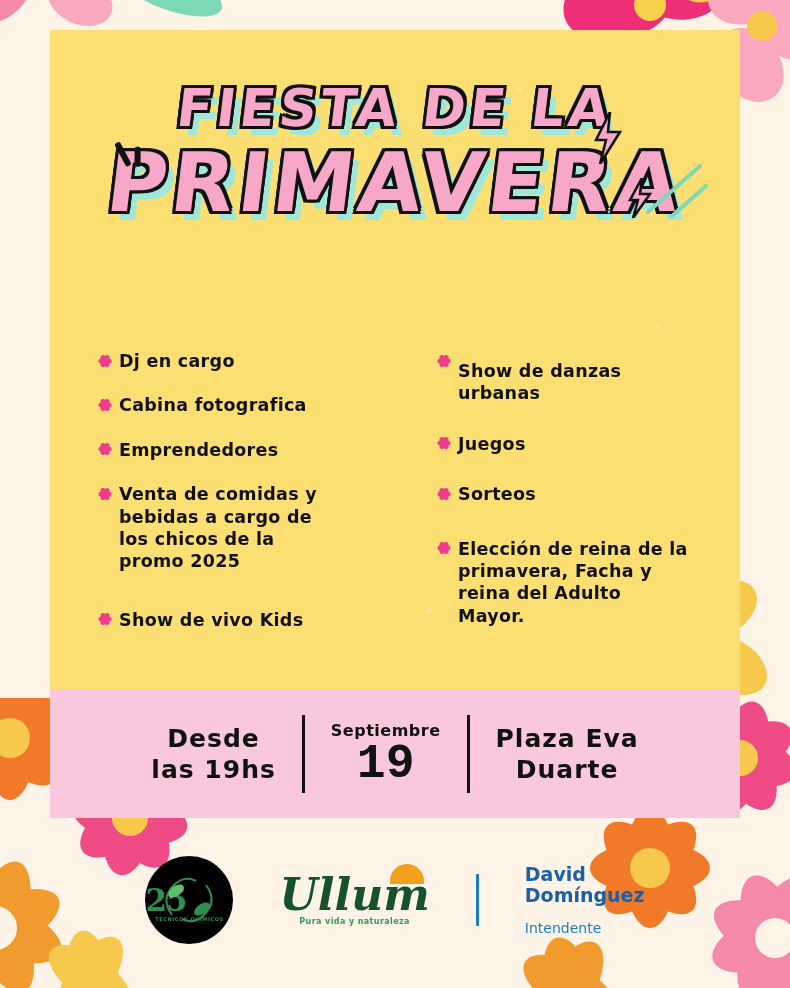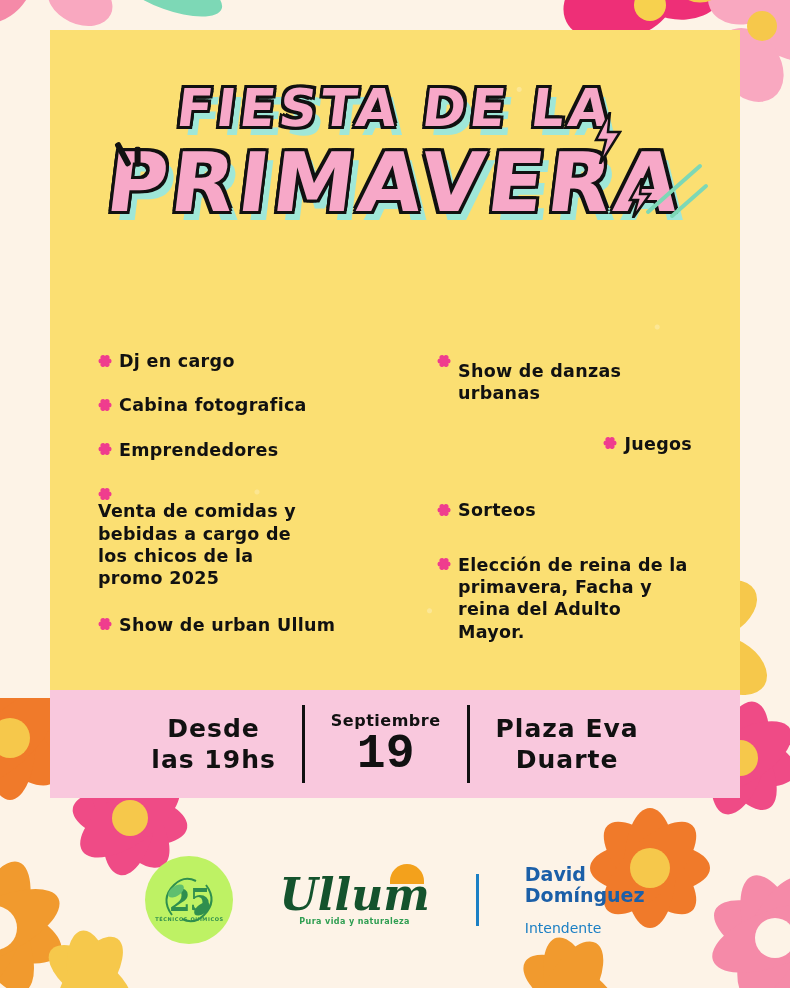--- a/index.html
+++ b/index.html
@@ -110,21 +110,21 @@
     font-size: 17.5px;
     line-height: 1.28;
     color: #111;
     letter-spacing: .3px;
   }
 
   
   .band {
     position: absolute;
     left: 50px; top: 690px;
-    width: 690px; height: 108px;
+    width: 690px; height: 128px;
     background: #f9c8dd;
     z-index: 5;
     display: flex;
     align-items: center;
     justify-content: center;
   }
   .band-cell {
     text-align: center;
     color: #111;
     font-family: "DejaVu Sans", sans-serif;
@@ -140,22 +140,22 @@
   
   .footer {
     position: absolute;
     left: 50px; top: 840px; width: 690px; height: 120px;
     display: flex; align-items: center; justify-content: center;
     gap: 46px;
     z-index: 6;
   }
   .logo-circle {
     width: 88px; height: 88px; border-radius: 50%;
-    background: #bef264;
-    display:flex; align-items:center; justify-content:center;
+    background: #000000;
+    display:flex; align-items:center; justify-content:flex-start;
     position: relative;
   }
   .logo-25 {
     font-family: "DejaVu Serif", serif;
     font-size: 31px; font-weight: bold; color: #2f8f4e;
     letter-spacing: -1px;
   }
   .logo-25-sub {
     position:absolute; bottom: 22px; left:0; right:0;
     text-align:center;
@@ -354,42 +354,42 @@
             <i></i>
           </span>
         <span class="item-text">Cabina fotografica</span>
       </div>
       <div class="item">
         <span class="bullet">
             <i></i>
           </span>
         <span class="item-text">Emprendedores</span>
       </div>
-      <div class="item" style="margin-bottom:24px;flex-direction:column;">
+      <div class="item" style="margin-bottom:36px;">
         <span class="bullet">
             <i></i>
           </span>
         <span class="item-text" style="max-width:215px;">Venta de comidas y bebidas a cargo de los chicos de la promo 2025</span>
       </div>
       <div class="item">
         <span class="bullet">
             <i></i>
           </span>
-        <span class="item-text">Show de urban Ullum</span>
+        <span class="item-text">Show de vivo Kids</span>
       </div>
     </div>
 
     <div class="col right">
       <div class="item" style="margin-bottom:28px;">
         <span class="bullet">
             <i></i>
           </span>
         <span class="item-text" style="max-width:180px;margin-top:10px;">Show de danzas urbanas</span>
       </div>
-      <div class="item" style="margin-bottom:44px;justify-content:flex-end;">
+      <div class="item" style="margin-bottom:28px;">
         <span class="bullet">
             <i></i>
           </span>
         <span class="item-text">Juegos</span>
       </div>
       <div class="item" style="margin-bottom:32px;">
         <span class="bullet">
             <i></i>
           </span>
         <span class="item-text">Sorteos</span>

